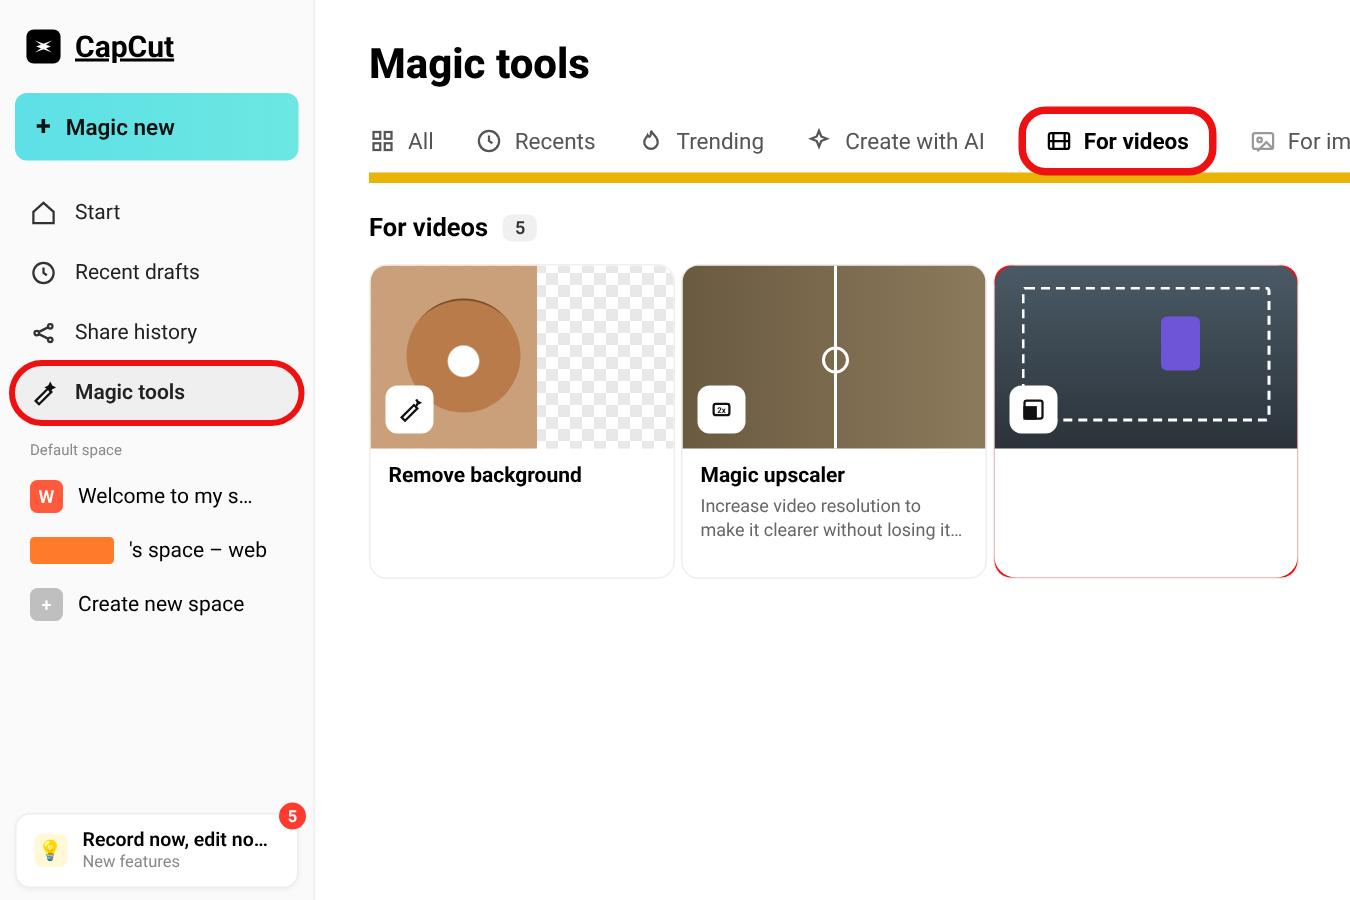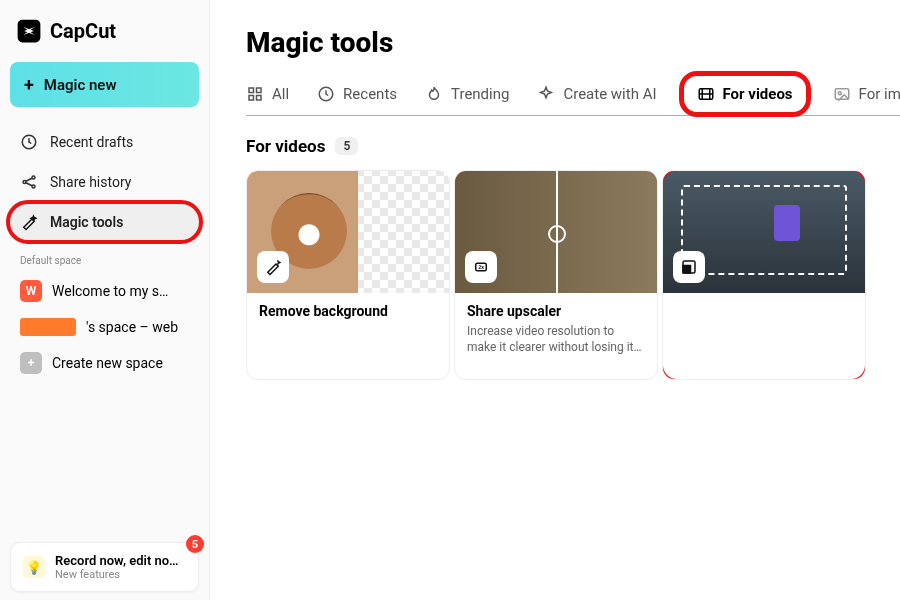--- a/index.html
+++ b/index.html
@@ -1,21 +1,21 @@
 <!DOCTYPE html>
 <html><head>
 <meta charset="utf-8">
 <style>
 * { margin:0; padding:0; box-sizing:border-box; font-family:-apple-system,BlinkMacSystemFont,"Segoe UI",Roboto,sans-serif; }
 body { width:900px; height:600px; overflow:hidden; background:#fff; display:flex; }
 
 .sidebar { width:210px; height:100%; background:#fafafa; border-right:1px solid #eee; padding:18px 10px 8px 10px; display:flex; flex-direction:column; }
 .logo-row { display:flex; align-items:center; gap:8px; padding:0 6px 18px 6px; }
 .logo-mark { width:26px; height:26px; }
-.logo-text { font-size:20px; font-weight:700; }
+.logo-text { font-size:20px; font-weight:700;text-decoration:underline; }
 
 .create-btn { display:flex; align-items:center; gap:10px; background:linear-gradient(90deg,#5de0e6,#6ce7e2); border:none; border-radius:8px; padding:12px 14px; font-size:15px; font-weight:600; cursor:pointer; margin-bottom:16px; width:100%; color:#111; }
 .plus-icon { font-size:18px; font-weight:700; }
 
 .nav { display:flex; flex-direction:column; gap:2px; }
 .nav-item { display:flex; align-items:center; gap:12px; padding:10px 10px; border-radius:8px; cursor:pointer; font-size:14px; color:#222; }
 .nav-item .ic { width:18px; height:18px; display:flex; align-items:center; justify-content:center; }
 .nav-item.active { background:#efefef; font-weight:600; }
 .nav-item.hl { position:relative; }
 .nav-item.hl::after { content:""; position:absolute; left:-4px; right:-4px; top:-3px; bottom:-3px; border:4px solid #e11; border-radius:22px; pointer-events:none; }
@@ -30,21 +30,21 @@
 
 .record-card { position:relative; background:#fff; border:1px solid #eee; border-radius:10px; padding:10px 12px; display:flex; gap:10px; align-items:center; box-shadow:0 1px 3px rgba(0,0,0,.05); }
 .record-card .bulb { width:22px; height:22px; border-radius:5px; background:#fff8d6; display:flex; align-items:center; justify-content:center; font-size:13px; }
 .rec-title { font-size:13px; font-weight:600; white-space:nowrap; overflow:hidden; text-overflow:ellipsis; }
 .rec-sub { font-size:11px; color:#888; }
 .badge { position:absolute; top:-8px; right:-6px; background:#ff3b30; color:#fff; font-size:11px; font-weight:700; width:18px; height:18px; border-radius:9px; display:flex; align-items:center; justify-content:center; }
 
 .main { flex:1; padding:26px 0 0 36px; overflow:hidden; }
 .page-title { font-size:28px; font-weight:800; margin-bottom:22px; }
 
-.tabs { display:flex; gap:28px; border-bottom:1px solid #eab308; padding-bottom:8px; margin-bottom:20px; }
+.tabs { display:flex; gap:28px; border-bottom:7px solid #eab308; padding-bottom:8px; margin-bottom:20px; }
 .tab { display:flex; align-items:center; gap:8px; font-size:15px; color:#555; cursor:pointer; white-space:nowrap; }
 .tab .ic { width:18px; height:18px; display:flex; align-items:center; justify-content:center; }
 .tab.active { color:#000; font-weight:700; }
 .tab.hl { position:relative; padding:4px 12px; }
 .tab.hl::after { content:""; position:absolute; left:-6px; right:-6px; top:-10px; bottom:-10px; border:5px solid #e11; border-radius:18px; pointer-events:none; }
 
 .section-head { display:flex; align-items:center; gap:10px; font-size:17px; font-weight:700; margin-bottom:14px; }
 .count-pill { background:#f0f0f0; border-radius:6px; padding:2px 8px; font-size:12px; font-weight:600; color:#333; }
 
 .cards { display:flex; gap:4px; }
@@ -86,20 +86,28 @@
 
   <button class="create-btn">
     <span class="plus-icon">+</span>
     <span>Magic new</span>
   </button>
 
   <nav class="nav">
     <div class="nav-item">
       <span class="ic">
           <svg viewBox="0 0 24 24" width="18" height="18" fill="none" stroke="#333" stroke-width="2">
+            <path d="M3 11 L12 3 L21 11 V21 H3 Z"></path>
+          </svg>
+        </span>
+      <span>Start</span>
+    </div>
+    <div class="nav-item">
+      <span class="ic">
+          <svg viewBox="0 0 24 24" width="18" height="18" fill="none" stroke="#333" stroke-width="2">
             <circle cx="12" cy="12" r="9"></circle>
             <path d="M12 7v5l3 2"></path>
           </svg>
         </span>
       <span>Recent drafts</span>
     </div>
     <div class="nav-item">
       <span class="ic">
           <svg viewBox="0 0 24 24" width="18" height="18" fill="none" stroke="#333" stroke-width="2">
             <circle cx="6" cy="12" r="2"></circle>
@@ -232,21 +240,21 @@
     <div class="card">
       <div class="thumb thumb-b">
         <span class="card-mini">
             <svg viewBox="0 0 24 24" width="18" height="18" fill="#111">
               <rect x="5" y="7" width="14" height="10" rx="2" fill="none" stroke="#111" stroke-width="2"></rect>
               <text x="12" y="15" font-size="7" text-anchor="middle" fill="#111" font-weight="700">2x</text>
             </svg>
           </span>
       </div>
       <div class="card-body">
-        <div class="card-title">Share upscaler</div>
+        <div class="card-title">Magic upscaler</div>
         <div class="card-desc">Increase video resolution to make it clearer without losing it…</div>
       </div>
     </div>
 
     <div class="card hl">
       <div class="thumb thumb-c">
         <span class="card-mini">
             <svg viewBox="0 0 24 24" width="18" height="18" fill="none" stroke="#111" stroke-width="2">
               <rect x="4" y="4" width="16" height="16" rx="2"></rect>
               <rect x="4" y="10" width="10" height="10" fill="#111"></rect>

